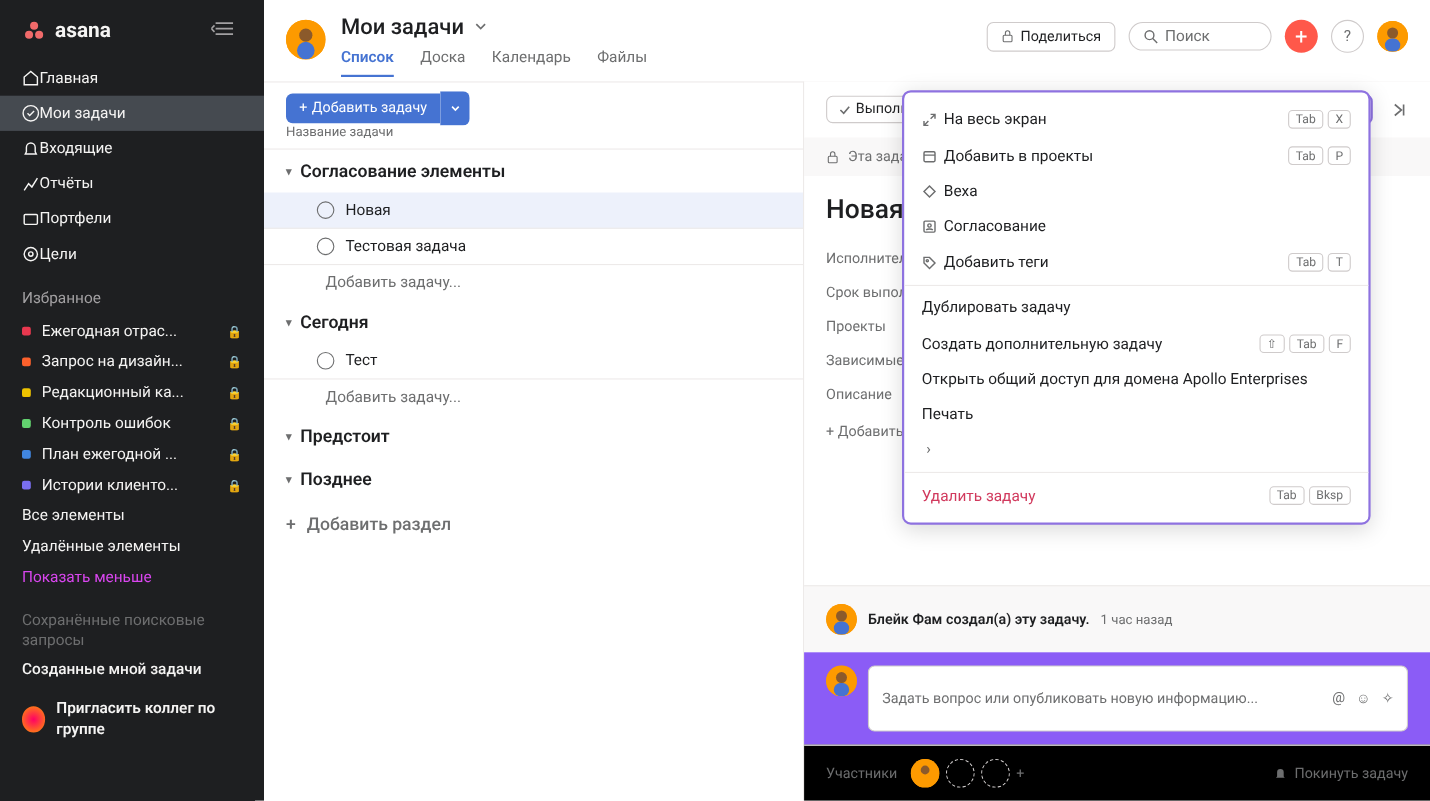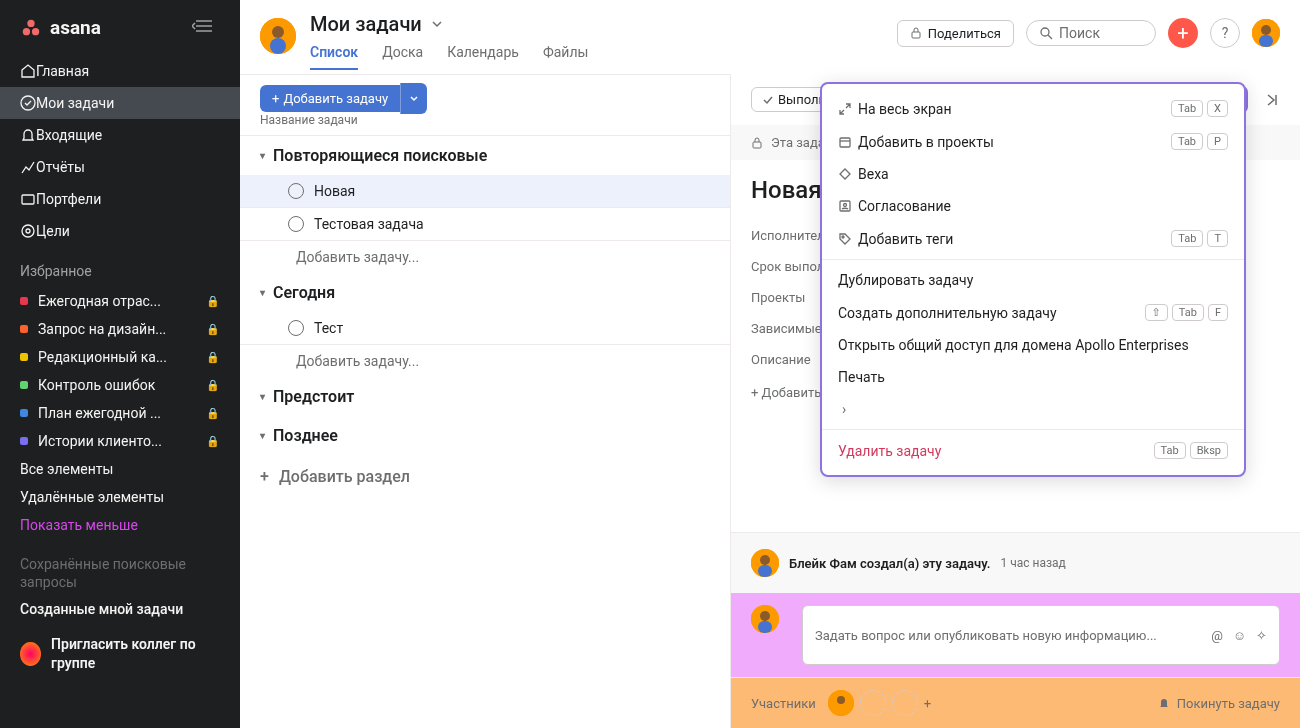--- a/index.html
+++ b/index.html
@@ -60,24 +60,24 @@
 .more-btn{border:2px solid #8e72e0;border-radius:6px;padding:2px 4px;cursor:pointer;color:#6d6e6f}
 .private-bar{background:#f9f8f8;padding:10px 20px;font-size:13px;color:#6d6e6f;display:flex;align-items:center;gap:8px}
 .detail-body{padding:16px 20px;flex:1;overflow-y:auto}
 .task-title{font-size:24px;font-weight:500;margin-bottom:16px}
 .field-row{display:flex;padding:8px 0;font-size:13px;color:#6d6e6f}
 .field-label{width:140px}
 .add-sub{padding:10px 0;color:#6d6e6f;font-size:13px;cursor:pointer}
 .feed{padding:16px 20px;background:#f9f8f8;display:flex;align-items:center;gap:10px;font-size:13px;border-top:1px solid #edeae9}
 .feed-name{font-weight:600;color:#1e1f21}
 .feed-time{color:#6d6e6f;font-size:12px}
-.comment-wrap{padding:12px 20px;background:#f0abfc;display:flex;gap:23px}
+.comment-wrap{padding:12px 20px;background:#8b5cf6;display:flex;gap:10px}
 .comment-box{flex:1;border:1px solid #cfcbcb;border-radius:6px;background:#fff;padding:10px 12px;display:flex;align-items:center;color:#6d6e6f;font-size:13px;min-height:60px}
 .comment-icons{margin-left:auto;display:flex;gap:10px}
-.detail-footer{display:flex;align-items:center;padding:12px 20px;background:#fdba74;border-top:1px solid #edeae9;font-size:13px;color:#6d6e6f}
+.detail-footer{display:flex;align-items:center;padding:12px 20px;background:#000000;border-top:1px solid #edeae9;font-size:13px;color:#6d6e6f}
 .participants{display:flex;align-items:center;gap:6px;margin-left:12px}
 .part-circle{width:26px;height:26px;border-radius:50%;border:1px dashed #cfcbcb}
 .leave{margin-left:auto;display:flex;align-items:center;gap:6px;cursor:pointer}
 .dropdown{position:absolute;left:820px;top:82px;width:426px;background:#fff;border:2px solid #8e72e0;border-radius:8px;box-shadow:0 4px 20px rgba(0,0,0,.15);z-index:100;padding:8px 0}
 .dd-item{display:flex;align-items:center;padding:8px 16px;font-size:14px;cursor:pointer;gap:4px}
 .dd-icon{width:16px;color:#6d6e6f;display:inline-flex}
 .dd-label{flex:1}
 .dd-keys{display:flex;gap:4px}
 .key{border:1px solid #cfcbcb;border-radius:4px;padding:1px 6px;font-size:11px;color:#6d6e6f;background:#fff}
 .dd-sep{height:1px;background:#edeae9;margin:4px 0}
@@ -255,21 +255,21 @@
         </svg></div>
   </div>
 </div>
 
 <div class="list-area">
   <div class="col-header">Название задачи</div>
   <div id="sections">
       <div class="section">
         <div class="sec-head">
           <span class="sec-caret">▾</span>
-          <span>Повторяющиеся поисковые</span>
+          <span>Согласование элементы</span>
         </div>
       </div>
       <div class="task-row sel">
         <span class="task-check"></span>
         <span>Новая</span>
       </div>
       <div class="task-row">
         <span class="task-check"></span>
         <span>Тестовая задача</span>
       </div>

